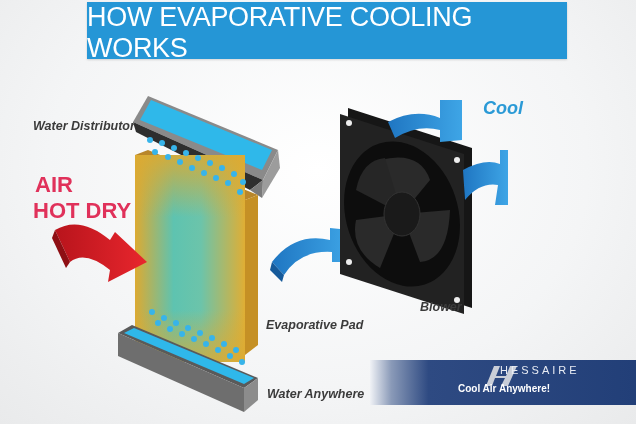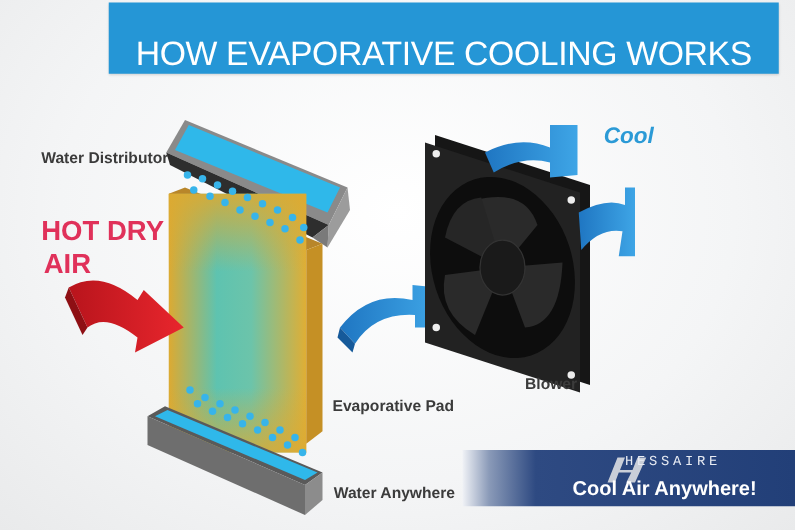--- a/index.html
+++ b/index.html
@@ -1,29 +1,29 @@
 <!DOCTYPE html>
 <html><head>
 <meta charset="utf-8">
 <style>
   html,body{margin:0;padding:0;}
   body{width:636px;height:424px;overflow:hidden;position:relative;
     background:radial-gradient(ellipse at 50% 40%, #ffffff 0%, #f4f5f6 60%, #e9eaeb 100%);
     font-family:"DejaVu Sans", sans-serif;}
-  .title-bar{position:absolute;left:87px;top:2px;width:536px;height:57px;background:#2596d6;
-    box-shadow:0 1px 2px rgba(0,0,0,0.15);display:flex;align-items:flex-end;justify-content:center;}
+  .title-bar{position:absolute;left:87px;top:2px;width:480px;height:57px;background:#2596d6;
+    box-shadow:0 1px 2px rgba(0,0,0,0.15);display:flex;align-items:flex-start;justify-content:center;}
   .title-text{color:#fff;font-family:"Liberation Sans", sans-serif;font-size:27px;letter-spacing:-0.3px;font-weight:400;}
-  .label{position:absolute;font-family:"Liberation Sans", sans-serif;font-weight:bold;color:#3b3b3b;font-size:12.5px;}
+  .label{position:absolute;font-family:"Liberation Sans", sans-serif;font-style:italic;font-weight:bold;color:#3b3b3b;font-size:12.5px;}
   .hot{position:absolute;left:33px;top:172px;color:#e0315a;font-family:"Liberation Sans", sans-serif;font-weight:bold;font-size:22px;line-height:26px;}
   .cool{position:absolute;left:483px;top:97px;color:#2b9ad6;font-family:"Liberation Sans", sans-serif;font-weight:bold;font-style:italic;font-size:18px;line-height:22px;text-align:center;}
   svg{position:absolute;left:0;top:0;}
   .brand{position:absolute;left:370px;top:360px;width:266px;height:45px;
     background:linear-gradient(90deg,#f0f2f6 0%,#8a9ab8 8%,#2e4a82 22%,#223f78 100%);}
-  .brand-name{position:absolute;left:500px;top:364px;color:#e8ecf4;font-family:Liberation Mono, monospace;font-size:11px;letter-spacing:3px;}
-  .brand-tag{position:absolute;left:458px;top:383px;color:#fff;font-family:"Liberation Sans", sans-serif;font-weight:bold;font-size:16px;}
+  .brand-name{position:absolute;left:500px;top:364px;color:#e8ecf4;font-family:Liberation Sans, sans-serif;font-size:11px;letter-spacing:3px;}
+  .brand-tag{position:absolute;left:458px;top:383px;color:#fff;font-family:"Liberation Sans", sans-serif;font-weight:bold;font-size:10px;}
 </style>
 </head>
 <body>
 
 <div class="title-bar">
   <span class="title-text">HOW EVAPORATIVE COOLING WORKS</span>
 </div>
 
 <svg width="636" height="424" viewBox="0 0 636 424">
   <defs>
@@ -139,22 +139,22 @@
     <path d="M388,122 Q415,108 440,118 L440,100 L462,100 L462,140 L440,142 L440,130 Q418,124 395,138 Z" fill="url(#blueArrow)"></path>
   </g>
   <g>
     <path d="M463,170 Q485,158 500,164 L500,150 L508,150 L508,205 L495,205 L498,185 Q480,182 465,200 Z" fill="url(#blueArrow)"></path>
   </g>
 </svg>
 
 <span class="label" style="left:33px;top:119px;">Water Distributor</span>
 
 <div class="hot">
+  <div style="padding-left:2px;">AIR</div>
   <div>HOT DRY</div>
-  <div style="padding-left:2px;">AIR</div>
 </div>
 
 <div class="cool">
   <div>Cool</div>
 </div>
 
 <span class="label" style="left:420px;top:300px;">Blower</span>
 <span class="label" style="left:266px;top:318px;text-align:right;">Evaporative Pad</span>
 <span class="label" style="left:267px;top:387px;">Water Anywhere</span>
 

